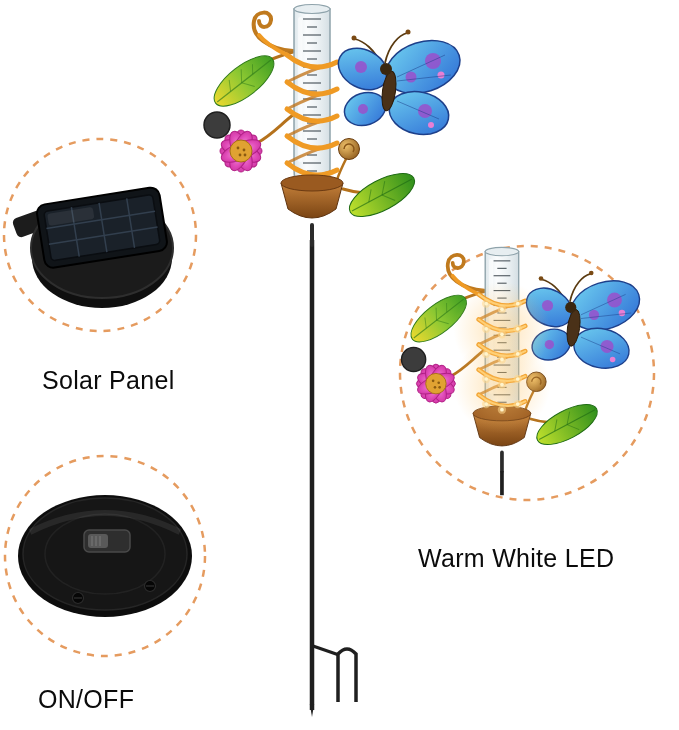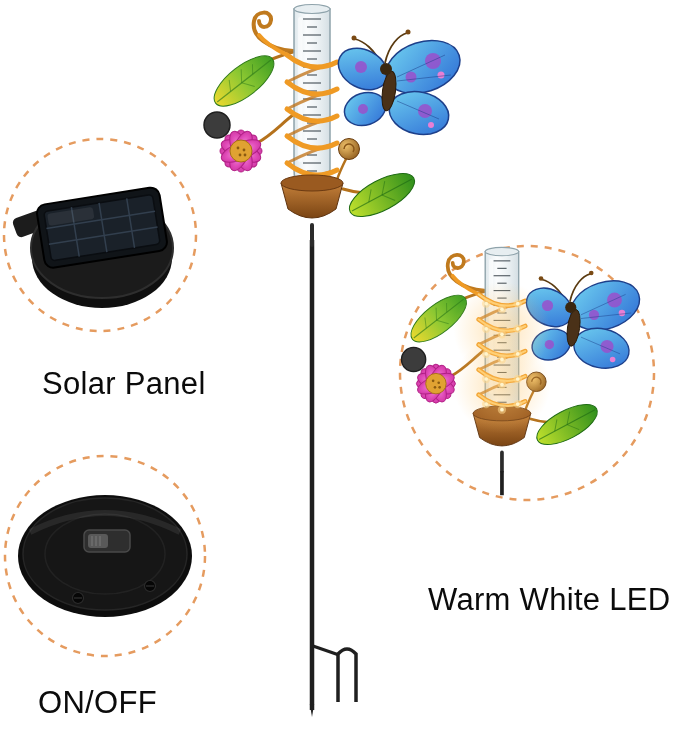--- a/index.html
+++ b/index.html
@@ -6,28 +6,28 @@
   .canvas{
     position:relative;
     width:679px;height:730px;
     background:#ffffff;
     font-family:"Liberation Sans", sans-serif;
     overflow:hidden;
   }
   .artwork{position:absolute;left:0;top:0;}
   .callout-label{
     position:absolute;
-    font-size:31px;
+    font-size:25px;
     color:#0b0b0b;
     letter-spacing:.3px;
     white-space:nowrap;
   }
   .label-solar{left:42px;top:366px;}
   .label-onoff{left:38px;top:685px;}
-  .label-led{left:428px;top:544px;margin-top:38px;}
+  .label-led{left:418px;top:544px;}
 </style>
 </head>
 <body>
 
 <div class="canvas">
 
   <svg class="artwork" width="679" height="730" viewBox="0 0 679 730" xmlns="http://www.w3.org/2000/svg">
 
     <defs>
       <linearGradient id="tubeGrad" x1="0" y1="0" x2="1" y2="0">

